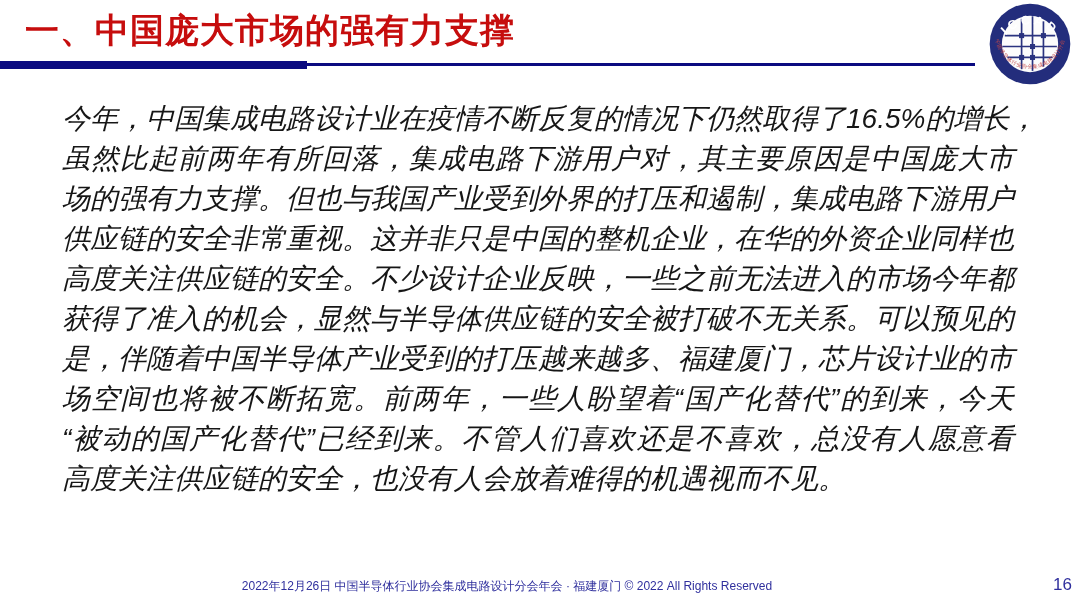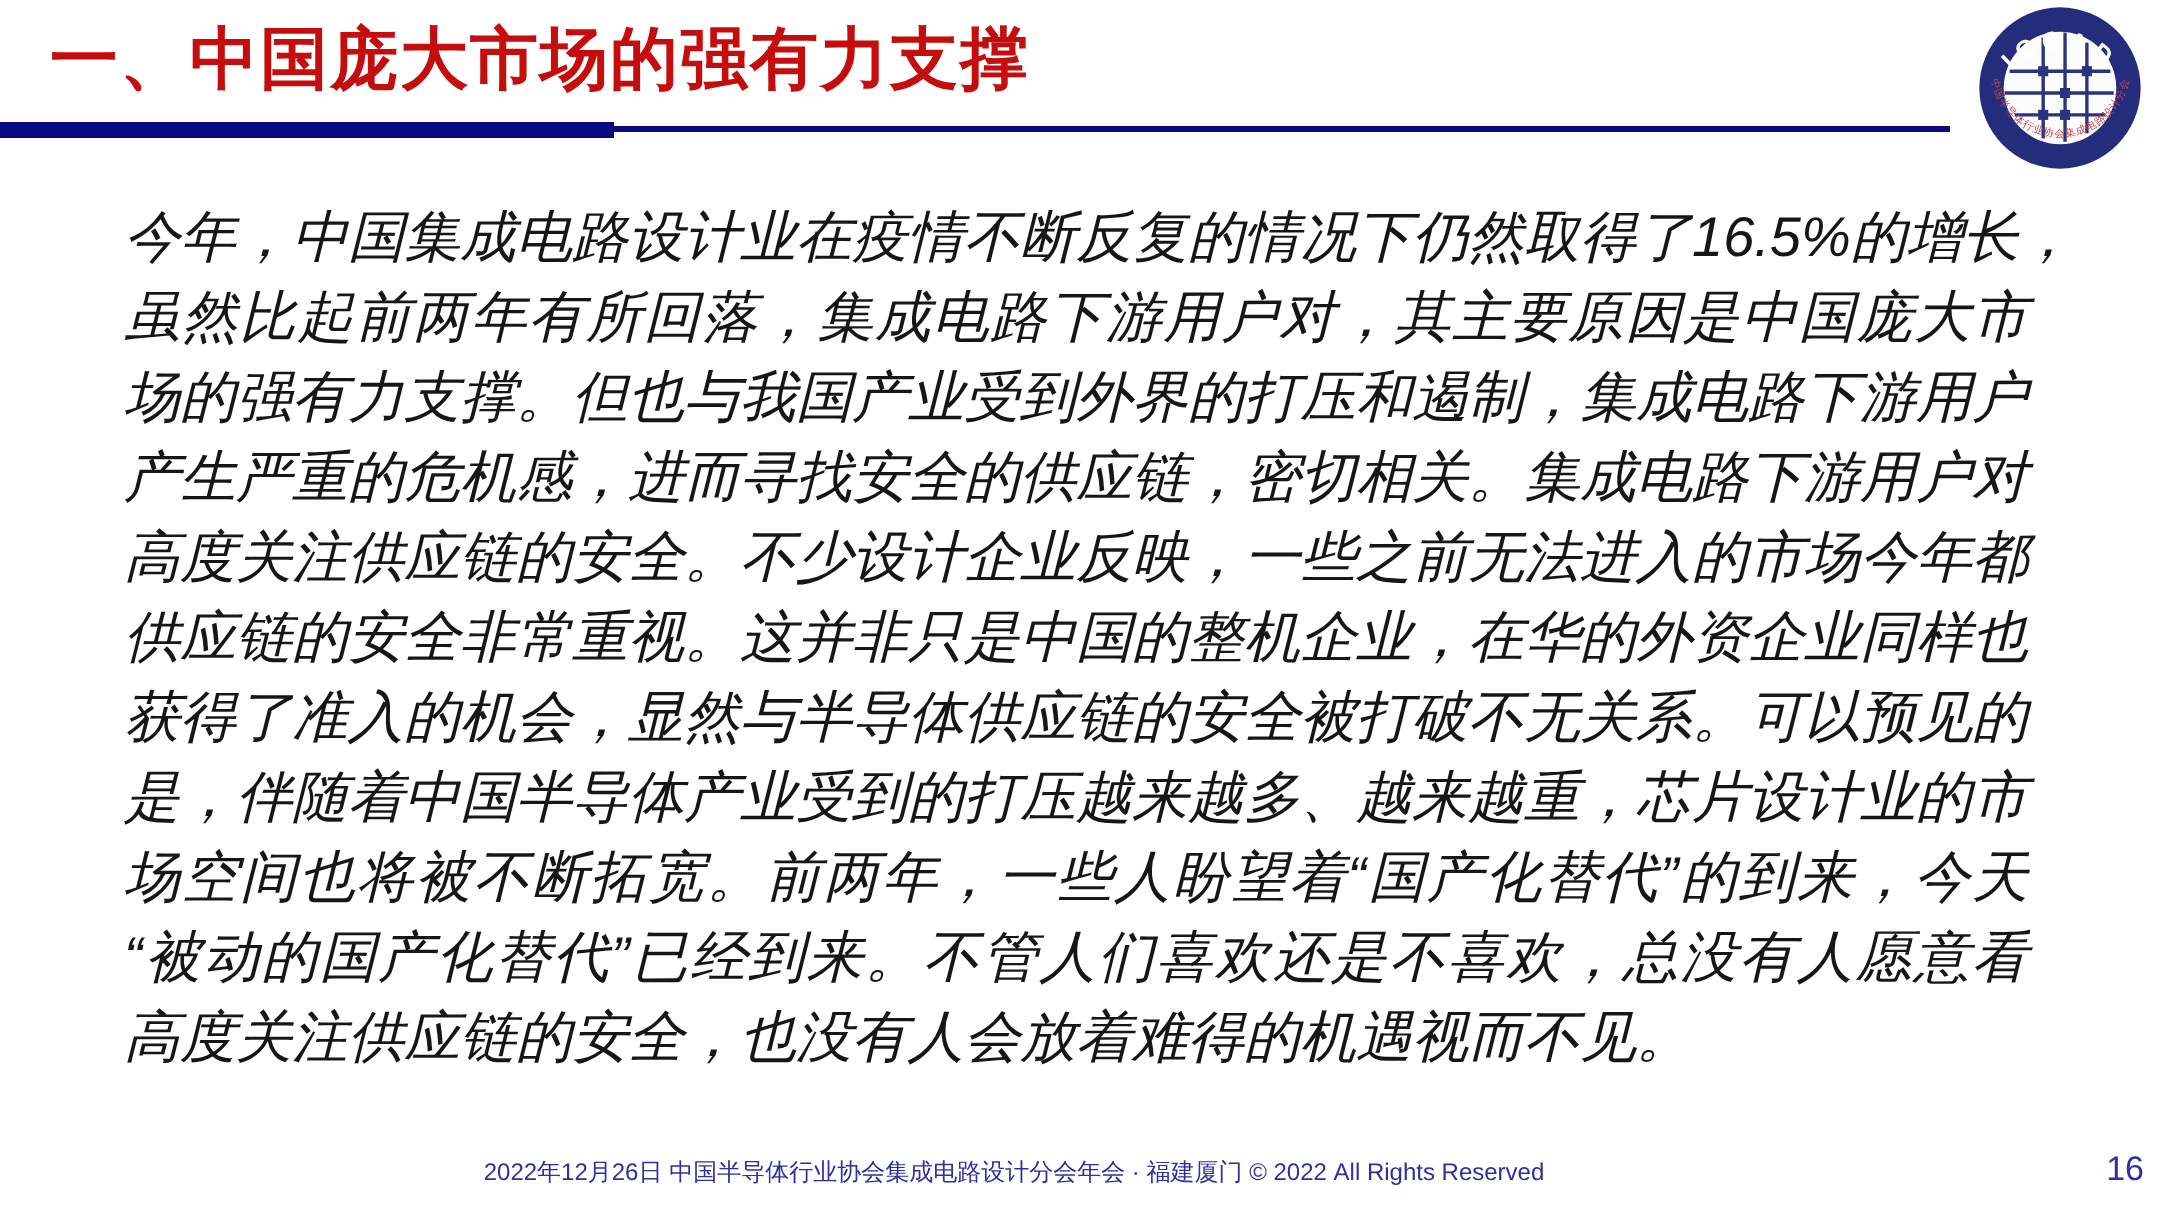--- a/index.html
+++ b/index.html
@@ -124,24 +124,23 @@
     <text font-size="6.2" fill="#C34848" letter-spacing="0.6" font-family="Liberation Sans, sans-serif">
       <textPath href="#botArc" startOffset="50%" text-anchor="middle">中国半导体行业协会集成电路设计分会</textPath>
     </text>
   </svg>
 </div>
 
 <div class="body-text">
     <div class="body-line">今年，中国集成电路设计业在疫情不断反复的情况下仍然取得了16.5%的增长，</div>
     <div class="body-line">虽然比起前两年有所回落，集成电路下游用户对，其主要原因是中国庞大市</div>
     <div class="body-line">场的强有力支撑。但也与我国产业受到外界的打压和遏制，集成电路下游用户</div>
-    <div class="body-line">产生严重的危机感，进而寻找安全的供应链，密切相关。集成电路下游用户对</div>
+    <div class="body-line">供应链的安全非常重视。这并非只是中国的整机企业，在华的外资企业同样也</div>
     <div class="body-line">高度关注供应链的安全。不少设计企业反映，一些之前无法进入的市场今年都</div>
-    <div class="body-line">供应链的安全非常重视。这并非只是中国的整机企业，在华的外资企业同样也</div>
     <div class="body-line">获得了准入的机会，显然与半导体供应链的安全被打破不无关系。可以预见的</div>
-    <div class="body-line">是，伴随着中国半导体产业受到的打压越来越多、越来越重，芯片设计业的市</div>
+    <div class="body-line">是，伴随着中国半导体产业受到的打压越来越多、福建厦门，芯片设计业的市</div>
     <div class="body-line">场空间也将被不断拓宽。前两年，一些人盼望着“国产化替代”的到来，今天</div>
     <div class="body-line">“被动的国产化替代”已经到来。不管人们喜欢还是不喜欢，总没有人愿意看</div>
     <div class="body-line last">高度关注供应链的安全，也没有人会放着难得的机遇视而不见。</div>
   </div>
 
 <div class="footer-text">2022年12月26日 中国半导体行业协会集成电路设计分会年会 · 福建厦门 © 2022 All Rights Reserved</div>
 <div class="page-number">16</div>
 
 </body></html>

